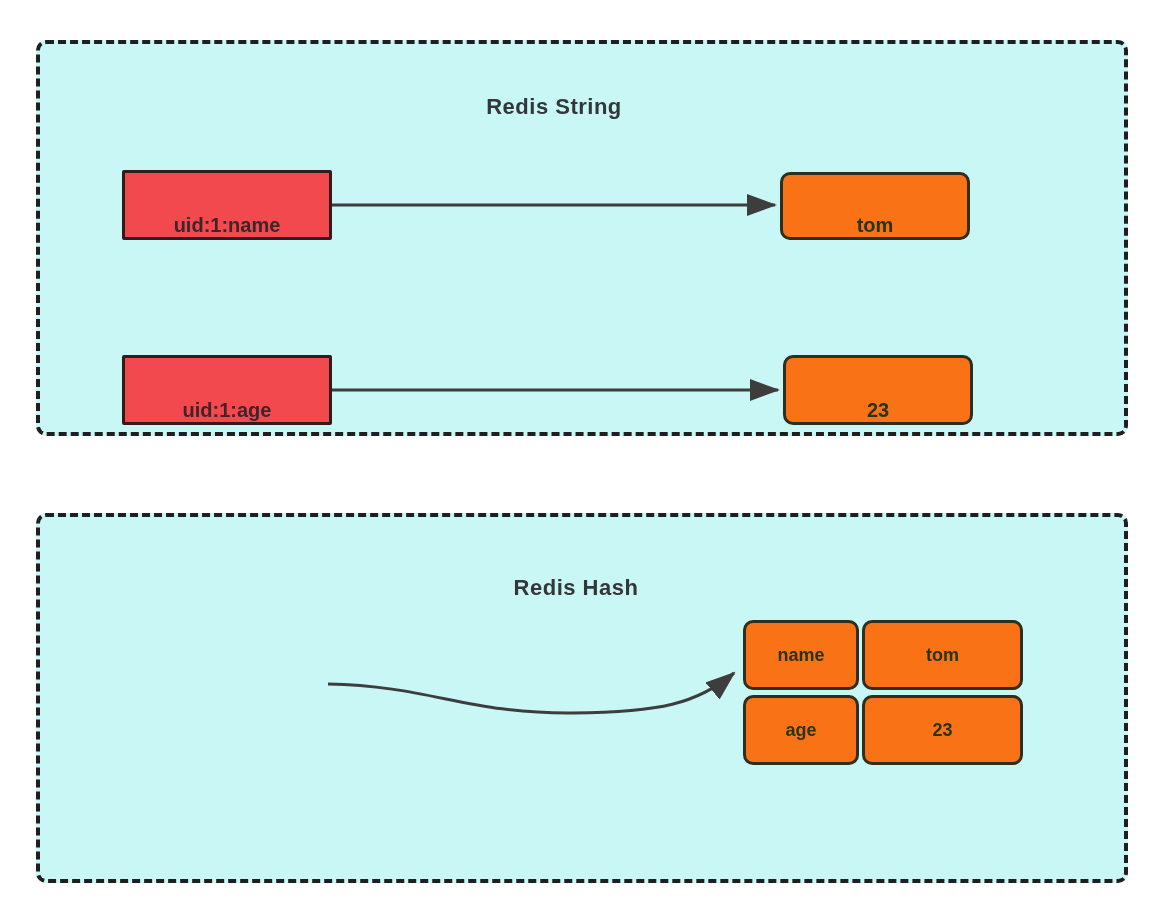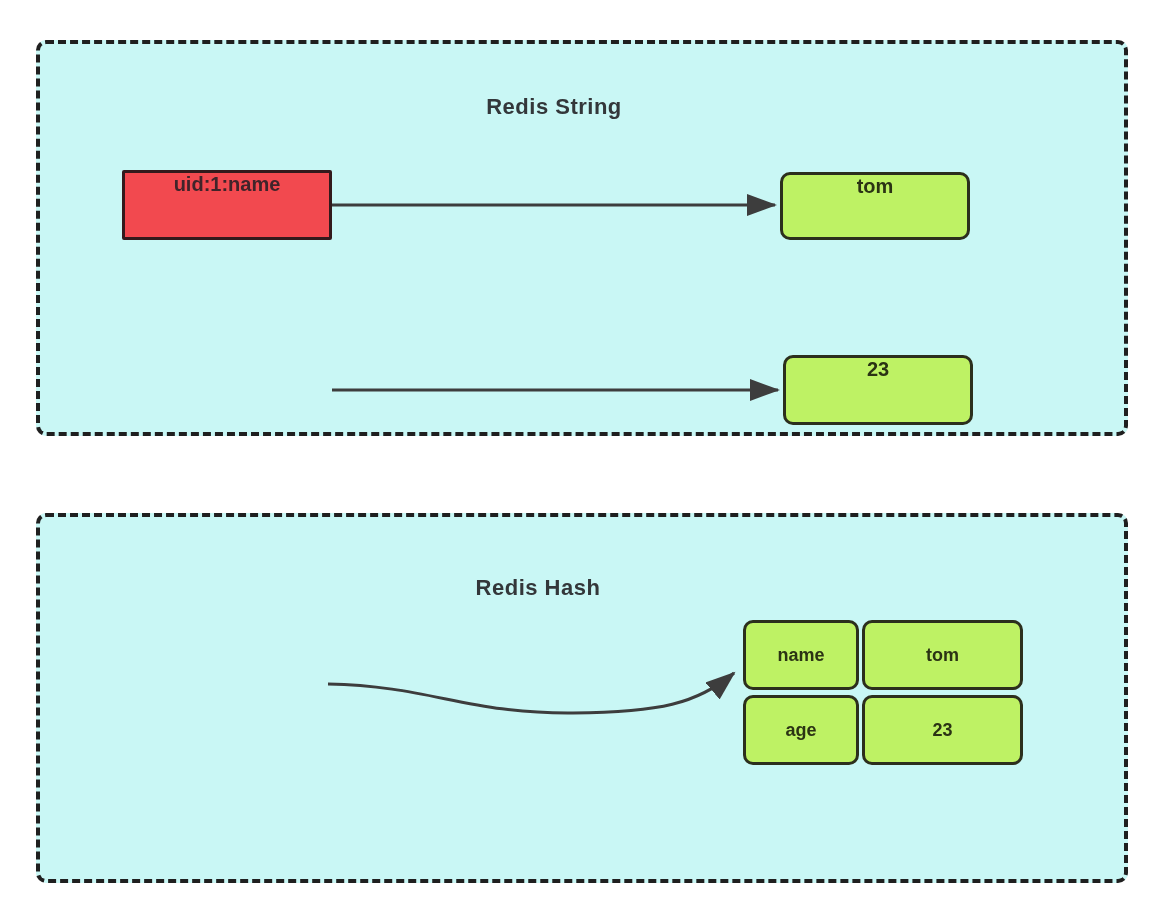--- a/index.html
+++ b/index.html
@@ -29,40 +29,40 @@
   .panel-title {
     position: absolute;
     width: 240px;
     text-align: center;
     font-size: 22px;
     font-weight: bold;
     color: #33373a;
     letter-spacing: 0.5px;
   }
   #panel-string .panel-title { left: 394px; top: 50px; }
-  #panel-hash   .panel-title { left: 378px; top: 58px; }
+  #panel-hash   .panel-title { left: 416px; top: 58px; }
 
   
   .box {
     position: absolute;
     box-sizing: border-box;
     display: flex;
-    align-items: flex-start;
+    align-items: flex-end;
     justify-content: center;
     font-weight: bold;
     font-size: 20px;
   }
   .key-box {
     background: #f2494f;
     border: 3px solid #331a1c;
     color: #40242a;
     border-radius: 2px;
   }
   .value-box {
-    background: #bef264;
+    background: #f97316;
     border: 3px solid #2c2f1d;
     color: #2b3314;
     border-radius: 10px;
   }
 
   
   #key-uid-1-name { left: 82px;  top: 126px; width: 210px; height: 70px; }
   #val-tom        { left: 740px; top: 128px; width: 190px; height: 68px; }
   #key-uid-1-age  { left: 82px;  top: 311px; width: 210px; height: 70px; }
   #val-23         { left: 743px; top: 311px; width: 190px; height: 70px; }
@@ -110,20 +110,23 @@
   <section class="panel" id="panel-string">
     <div class="panel-title">Redis String</div>
 
     <div class="box key-box" id="key-uid-1-name">
       <span>uid:1:name</span>
     </div>
     <div class="box value-box" id="val-tom">
       <span>tom</span>
     </div>
 
+    <div class="box key-box" id="key-uid-1-age">
+      <span>uid:1:age</span>
+    </div>
     <div class="box value-box" id="val-23">
       <span>23</span>
     </div>
   </section>
 
   <section class="panel" id="panel-hash">
     <div class="panel-title">Redis Hash</div>
 
 
     <div class="hash-table">

